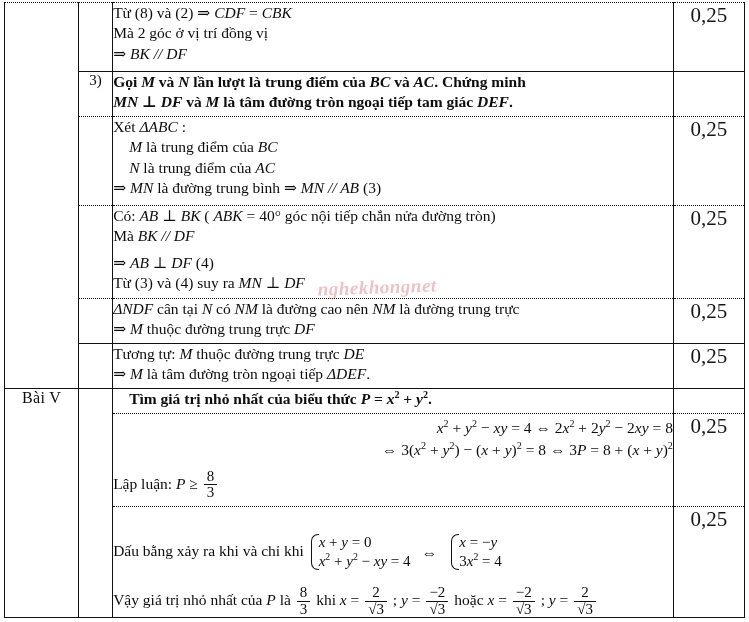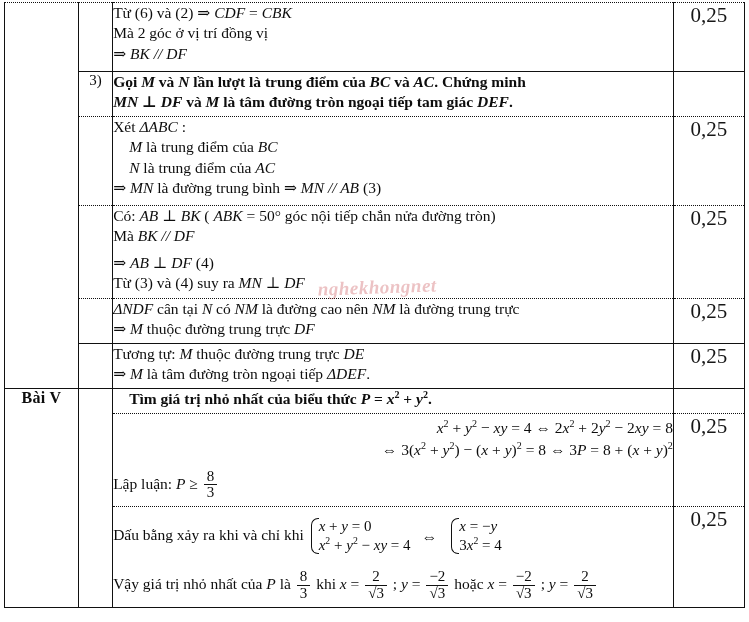--- a/index.html
+++ b/index.html
@@ -68,21 +68,21 @@
   tr.notop   > td { border-top: 0; }
 
   
   col.c-bai   { width: 74px; }
   col.c-part  { width: 34px; }
   col.c-body  { width: 560px; }
   col.c-score { width: 71px; }
 
   td.bai {
     text-align: center;
-    font-weight: 700;
+    font-weight: 400;
     font-size: 16px;
     padding-top: 4px;
     letter-spacing: .3px;
   }
   td.part {
     text-align: center;
     font-size: 15px;
     padding-top: 4px;
   }
   td.score {
@@ -154,21 +154,21 @@
         <col class="c-body">
         <col class="c-score">
   </colgroup>
   <tbody>
 
   <tr class="notop">
     <td class="bai" rowspan="6"></td>
     <td class="part"></td>
     <td class="body" style="height:68px">
       <div class="ln">
-        <span>Từ (6) và (2) </span><span class="op">⇒</span>
+        <span>Từ (8) và (2) </span><span class="op">⇒</span>
         <span class="mi">CDF</span><span> = </span><span class="mi">CBK</span>
       </div>
       <div class="ln">Mà 2 góc ở vị trí đồng vị</div>
       <div class="ln">
         <span class="op">⇒</span>
         <span class="mi">BK</span><span class="mi"> // </span><span class="mi">DF</span>
       </div>
     </td>
     <td class="score">0,25</td>
   </tr>
@@ -204,21 +204,21 @@
         <span class="mi">MN</span><span class="mi"> // </span><span class="mi">AB</span><span> (3)</span>
       </div>
     </td>
     <td class="score">0,25</td>
   </tr>
 
   <tr class="dottop">
     <td class="part"></td>
     <td class="body" style="height:92px">
       <div class="ln">
-        <span>Có: </span><span class="mi">AB</span><span> ⊥ </span><span class="mi">BK</span><span> ( </span><span class="mi">ABK</span><span> = 50° góc nội tiếp chắn nửa đường tròn)</span>
+        <span>Có: </span><span class="mi">AB</span><span> ⊥ </span><span class="mi">BK</span><span> ( </span><span class="mi">ABK</span><span> = 40° góc nội tiếp chắn nửa đường tròn)</span>
       </div>
       <div class="ln">
         <span>Mà </span><span class="mi">BK</span><span class="mi"> // </span><span class="mi">DF</span>
       </div>
       <div class="ln" style="margin-top:6px">
         <span>⇒</span>
         <span class="mi">AB</span><span> ⊥ </span><span class="mi">DF</span><span>  (4)</span>
       </div>
       <div class="ln">
         <span>Từ (3) và (4) suy ra </span><span class="mi">MN</span><span> ⊥ </span><span class="mi">DF</span>
@@ -307,21 +307,21 @@
       </div>
       <div class="ln" style="margin-top:8px">
         <span>Lập luận: </span><span class="mi">P</span><span> ≥ </span><span class="frac"><span class="num">8</span><span class="den">3</span></span>
       </div>
     </td>
     <td class="score">0,25</td>
   </tr>
 
   <tr class="dottop">
     <td class="body" style="height:100px">
-      <div class="ln" style="margin-top:10px">
+      <div class="ln" style="margin-top:26px">
         <span>Dấu bằng xảy ra khi và chỉ khi</span>
         <span class="sys">
           <span class="row">
             <span class="mi">x</span> <span>+</span> <span class="mi">y</span> <span>=</span> <span>0</span>
           </span>
           <span class="row">
             <span class="mi">x</span><sup>2</sup> <span>+</span> <span class="mi">y</span><sup>2</sup> <span>−</span> <span class="mi">xy</span> <span>=</span> <span>4</span>
           </span>
         </span>
         <span class="mid-eq">⇔</span>

